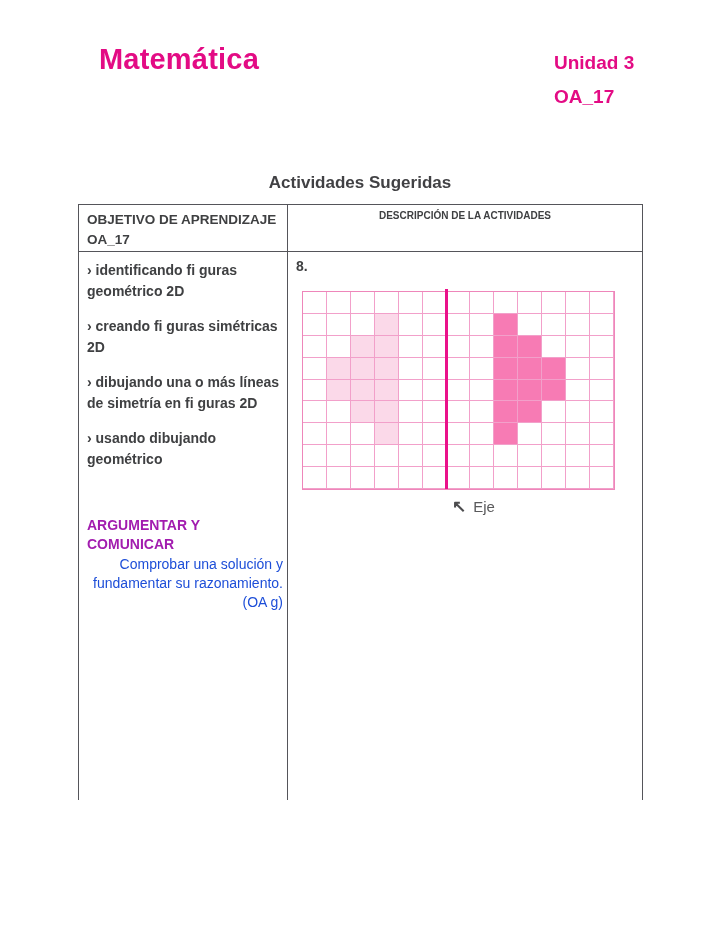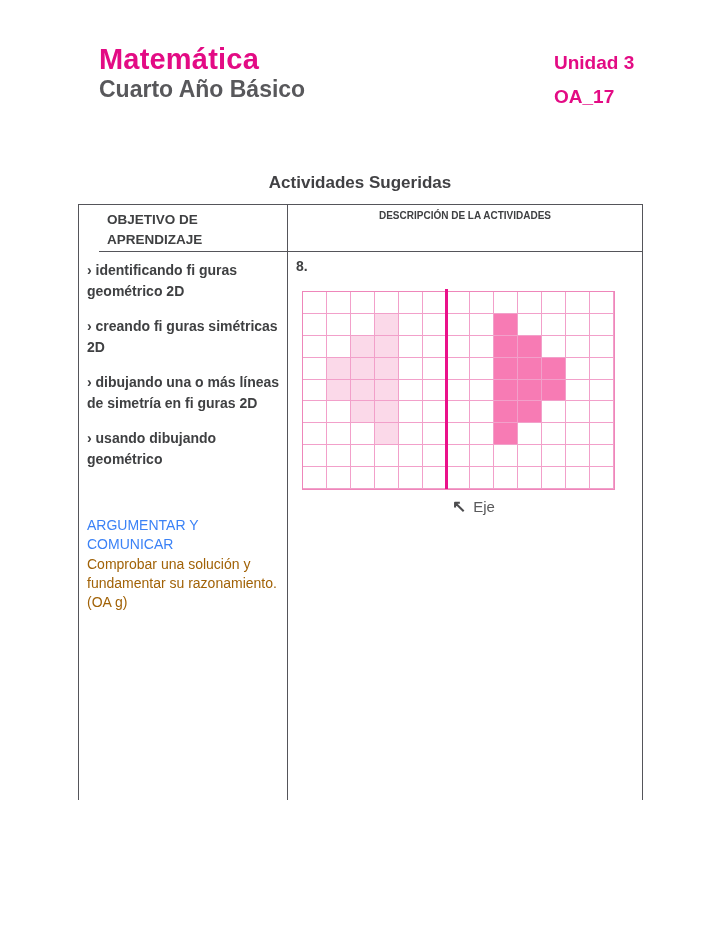--- a/index.html
+++ b/index.html
@@ -32,29 +32,29 @@
     position:absolute; left:78px; top:204px;
     width:565px; height:630px;
     border:1px solid #55555a;
     display:grid;
     grid-template-columns:209px 1fr;
     grid-template-rows:47px 1fr;
   }
   .cell { overflow:hidden; }
   .cell.c1 { border-right:1px solid #55555a; }
   .cell.hrow { border-bottom:1px solid #55555a; }
-  .th-left { padding:5px 8px; font-size:13.5px; font-weight:bold; color:#3f4042; line-height:20px;margin-left:20px; }
+  .th-left { padding:5px 8px; font-size:13.5px; font-weight:bold; color:#3f4042; line-height:20px; }
   .th-right { padding-top:5px; font-size:10px; font-weight:bold; color:#3f4042; text-align:center; }
 
   
   .obj-cell { padding:8px 7px 8px 8px; }
   .obj-cell p { margin:0 0 14px 0; font-size:14px; font-weight:bold; color:#3f4042; line-height:21px; }
   .skill-block { margin-top:46px; width:196px; }
-  .skill-title { font-size:14px; font-weight:normal; color:#3b82f6; line-height:19px; }
-  .skill-text  { font-size:14px; color:#a16207; line-height:19px; margin-top:1px; }
+  .skill-title { font-size:14px; font-weight:bold; color:#a21caf; line-height:19px; }
+  .skill-text  { font-size:14px; color:#1d4ed8; line-height:19px; margin-top:1px;text-align:right; }
 
   
   .act-cell { padding:6px 8px; }
   .act-number { font-size:14px; font-weight:bold; color:#3f4042; }
   .act-desc { margin-top:10px; font-size:14px; color:#565659; line-height:21px; width:346px; }
 
   
   .figure-wrap { margin-top:17px; margin-left:6px; width:313px; }
   .sym-grid {
     position:relative;
@@ -75,21 +75,20 @@
   }
   .axis-arrow { font-size:17px; font-weight:bold; color:#4c4c4e; line-height:15px; }
 </style>
 </head>
 <body>
 
 <div class="page">
 
   <div class="header-left">
     <div class="brand" style="color: rgb(227, 11, 132);">Matemática</div>
-    <div class="grade" style="color: rgb(88, 88, 91);">Cuarto Año Básico</div>
   </div>
   <div class="header-right">
     <div class="unit" style="color: rgb(227, 11, 132);">Unidad 3</div>
     <div class="oa" style="color: rgb(227, 11, 132);">OA_17</div>
   </div>
 
   <div class="page-title">Actividades Sugeridas</div>
 
   <div class="doc-table">
 

